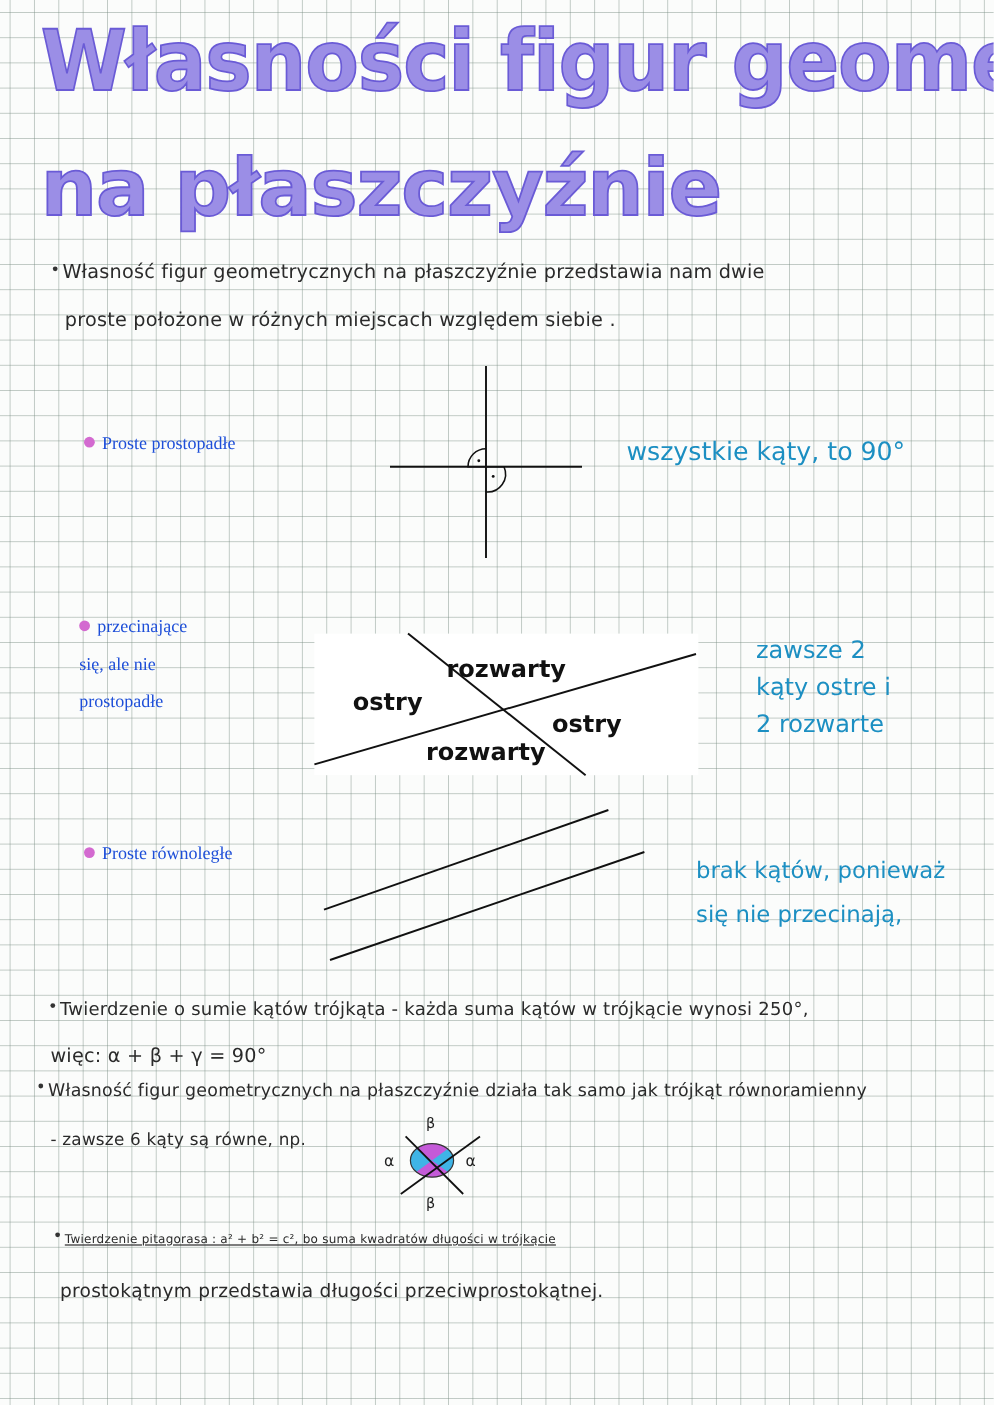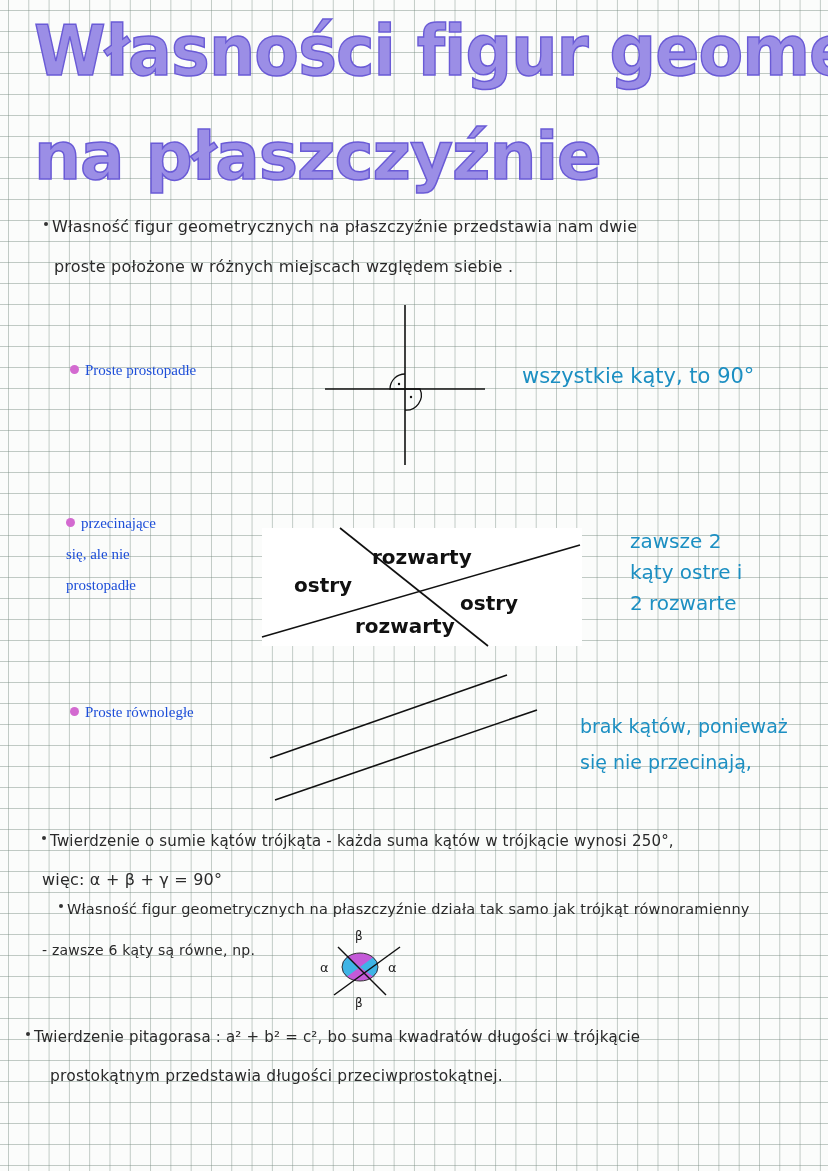--- a/index.html
+++ b/index.html
@@ -90,21 +90,21 @@
 <div class="abs blue" style="left:580px; top:708px; line-height:36px; font-size:19px;">
   <div>brak kątów, ponieważ</div>
   <div>się nie przecinają,</div>
 </div>
 
 <div class="abs hand" style="left:42px; top:832px; font-size:15px;">
   <span class="smallbullet"></span><span>Twierdzenie o sumie kątów trójkąta - każda suma kątów w trójkącie wynosi 250°,</span>
 </div>
 <div class="abs hand" style="left:42px; top:870px; font-size:16px;">więc: α + β + γ = 90°</div>
 
-<div class="abs hand" style="left:59px; top:901px; font-size:14.5px;">
+<div class="abs hand" style="left:32px; top:901px; font-size:14.5px;">
   <span class="smallbullet"></span><span>Własność figur geometrycznych na płaszczyźnie działa tak samo jak trójkąt równoramienny</span>
 </div>
 <div class="abs hand" style="left:42px; top:942px; font-size:14px;">- zawsze 6 kąty są równe, np.</div>
 
 <svg class="abs" style="left:300px; top:925px;" width="120" height="85">
   <defs>
     <clipPath id="ov">
         <ellipse cx="60" cy="42" rx="18" ry="14"></ellipse>
       </clipPath>
   </defs>
@@ -115,16 +115,16 @@
   </g>
   <ellipse cx="60" cy="42" rx="18" ry="14" fill="none" stroke="#333" stroke-width="1"></ellipse>
   <line x1="38" y1="22" x2="86" y2="70" stroke="#111" stroke-width="1.5"></line>
   <line x1="34" y1="70" x2="100" y2="22" stroke="#111" stroke-width="1.5"></line>
   <text x="55" y="15" font-size="12" fill="#222" font-family="DejaVu Sans, sans-serif">β</text>
   <text x="55" y="82" font-size="12" fill="#222" font-family="DejaVu Sans, sans-serif">β</text>
   <text x="20" y="47" font-size="13" fill="#222" font-family="DejaVu Sans, sans-serif">α</text>
   <text x="88" y="47" font-size="13" fill="#222" font-family="DejaVu Sans, sans-serif">α</text>
 </svg>
 
-<div class="abs hand" style="left:26px; top:1028px; font-size:15px;">
+<div class="abs hand" style="left:46px; top:1028px; font-size:10px;text-decoration:underline;">
   <span class="smallbullet"></span><span>Twierdzenie pitagorasa : a² + b² = c², bo suma kwadratów długości w trójkącie</span>
 </div>
 <div class="abs hand" style="left:50px; top:1067px; font-size:15.5px;">prostokątnym przedstawia długości przeciwprostokątnej.</div>
 
 </body></html>

